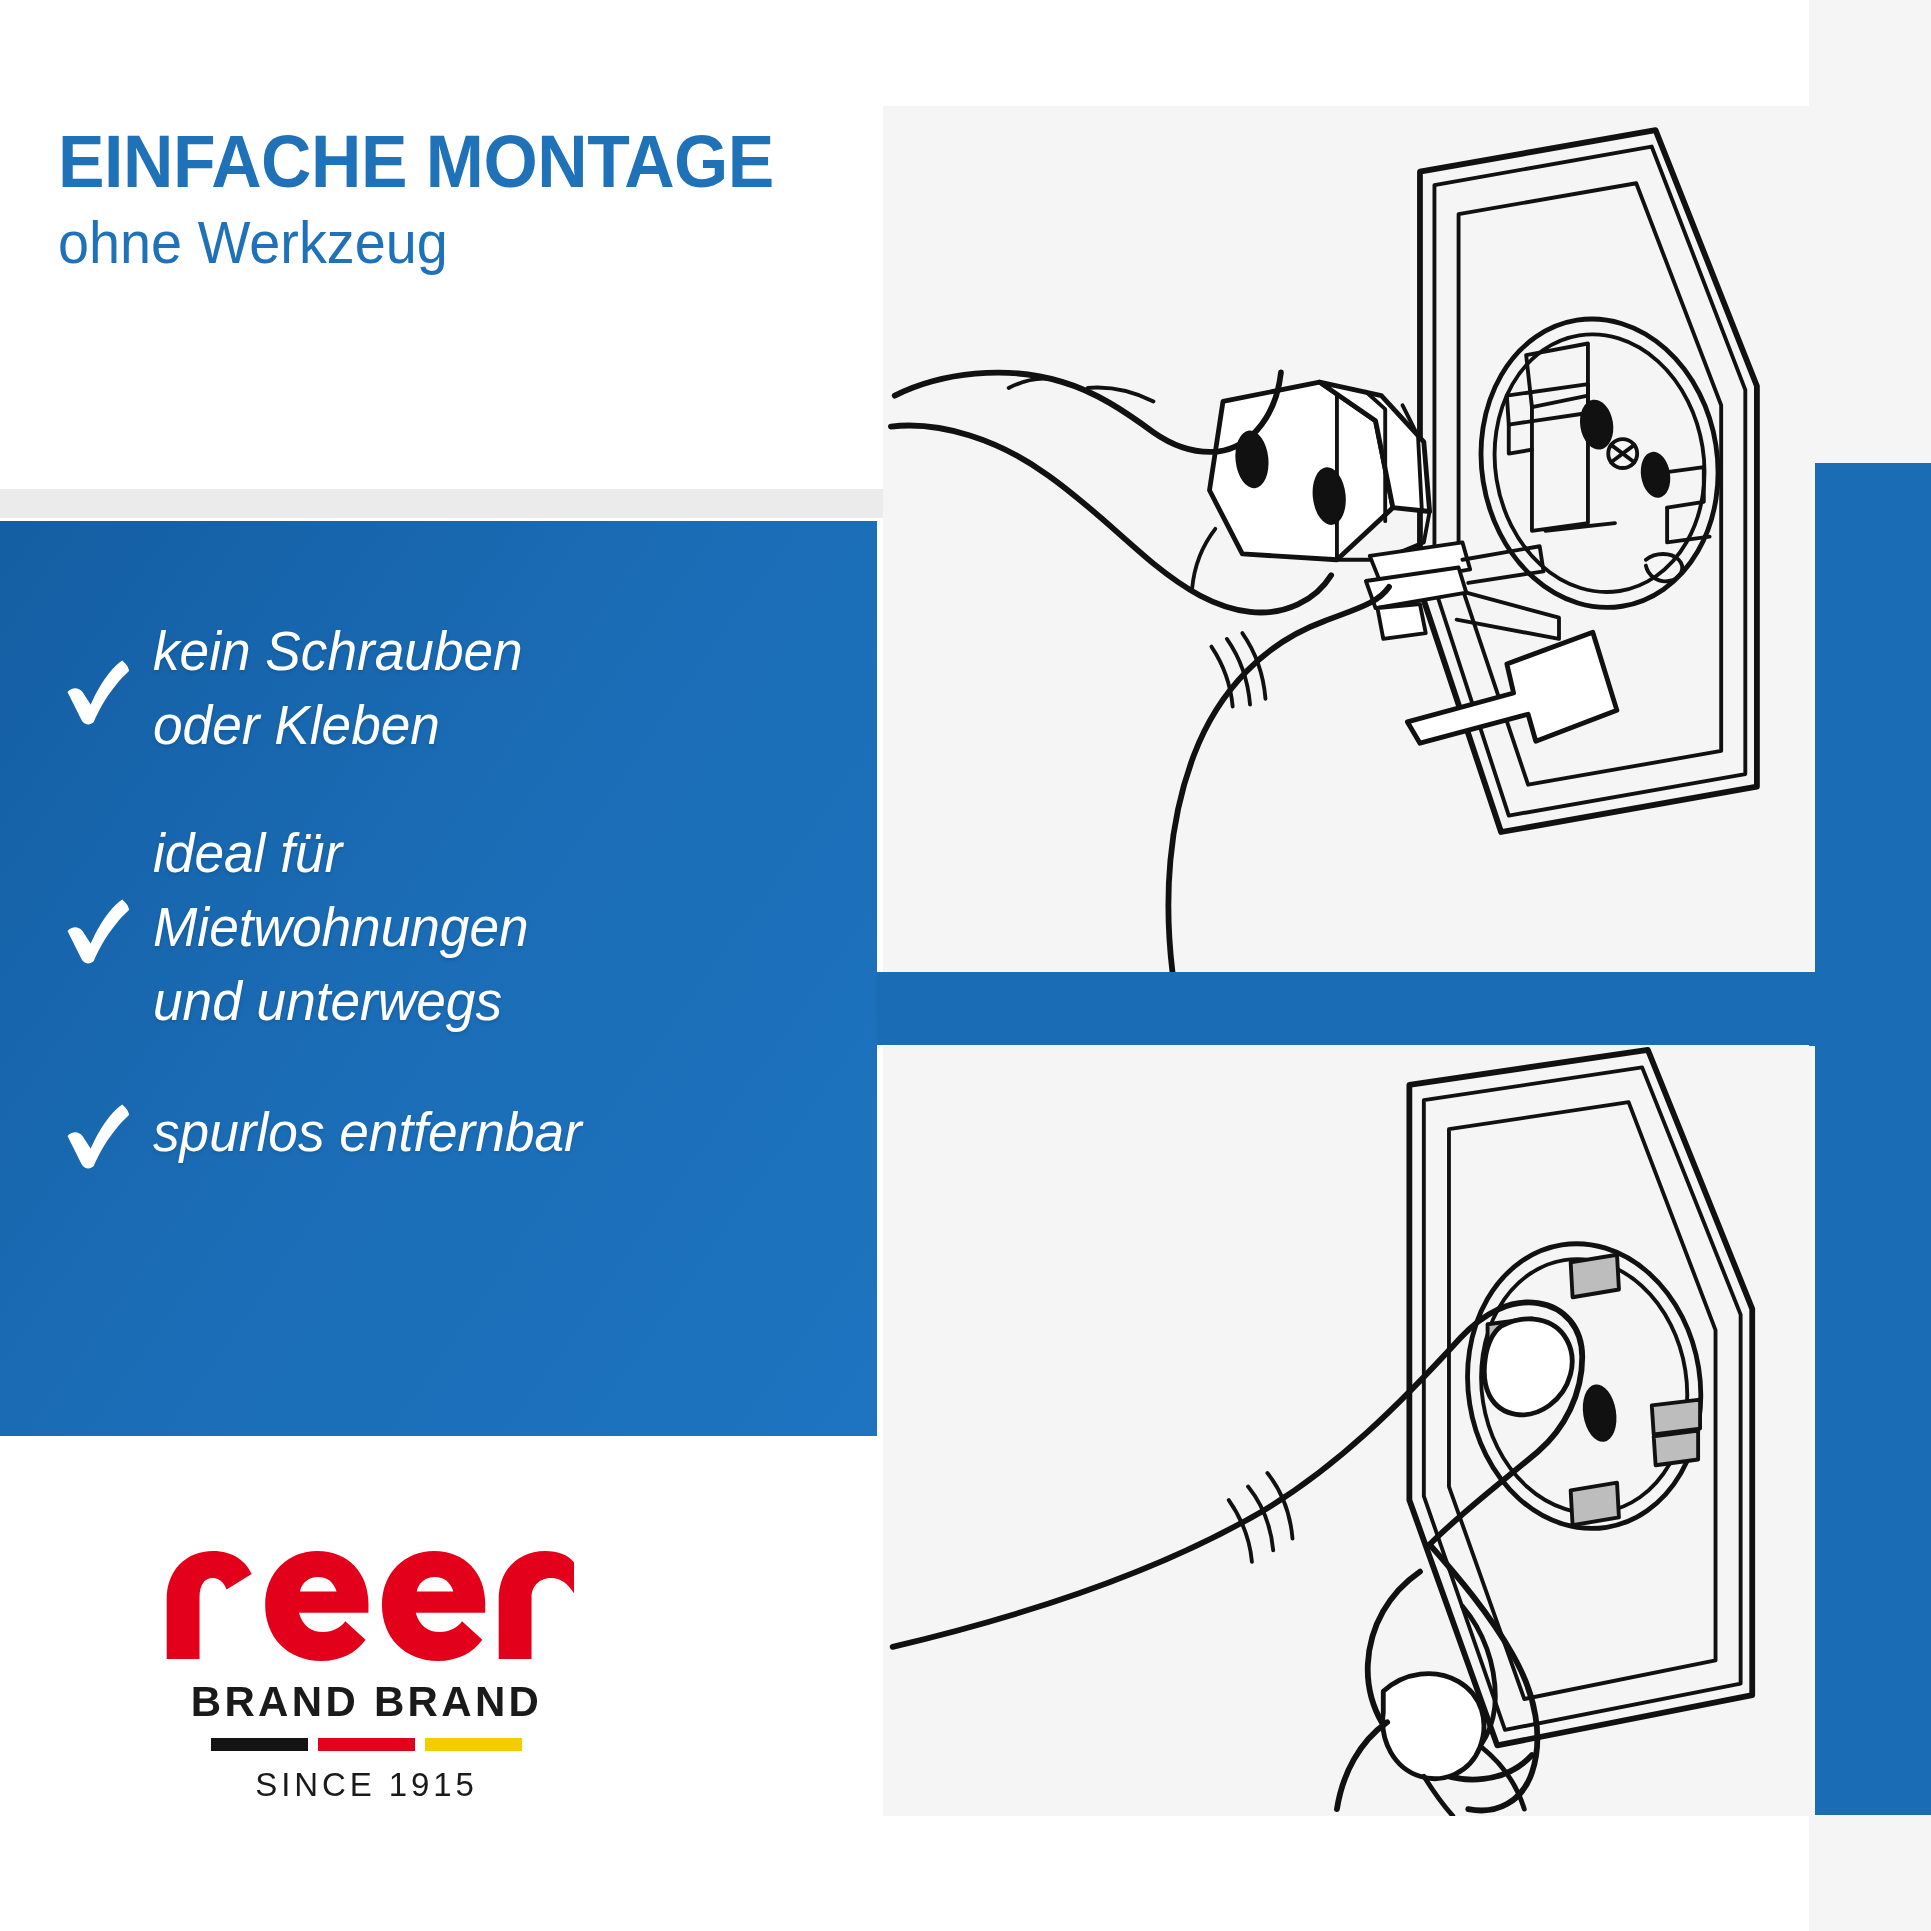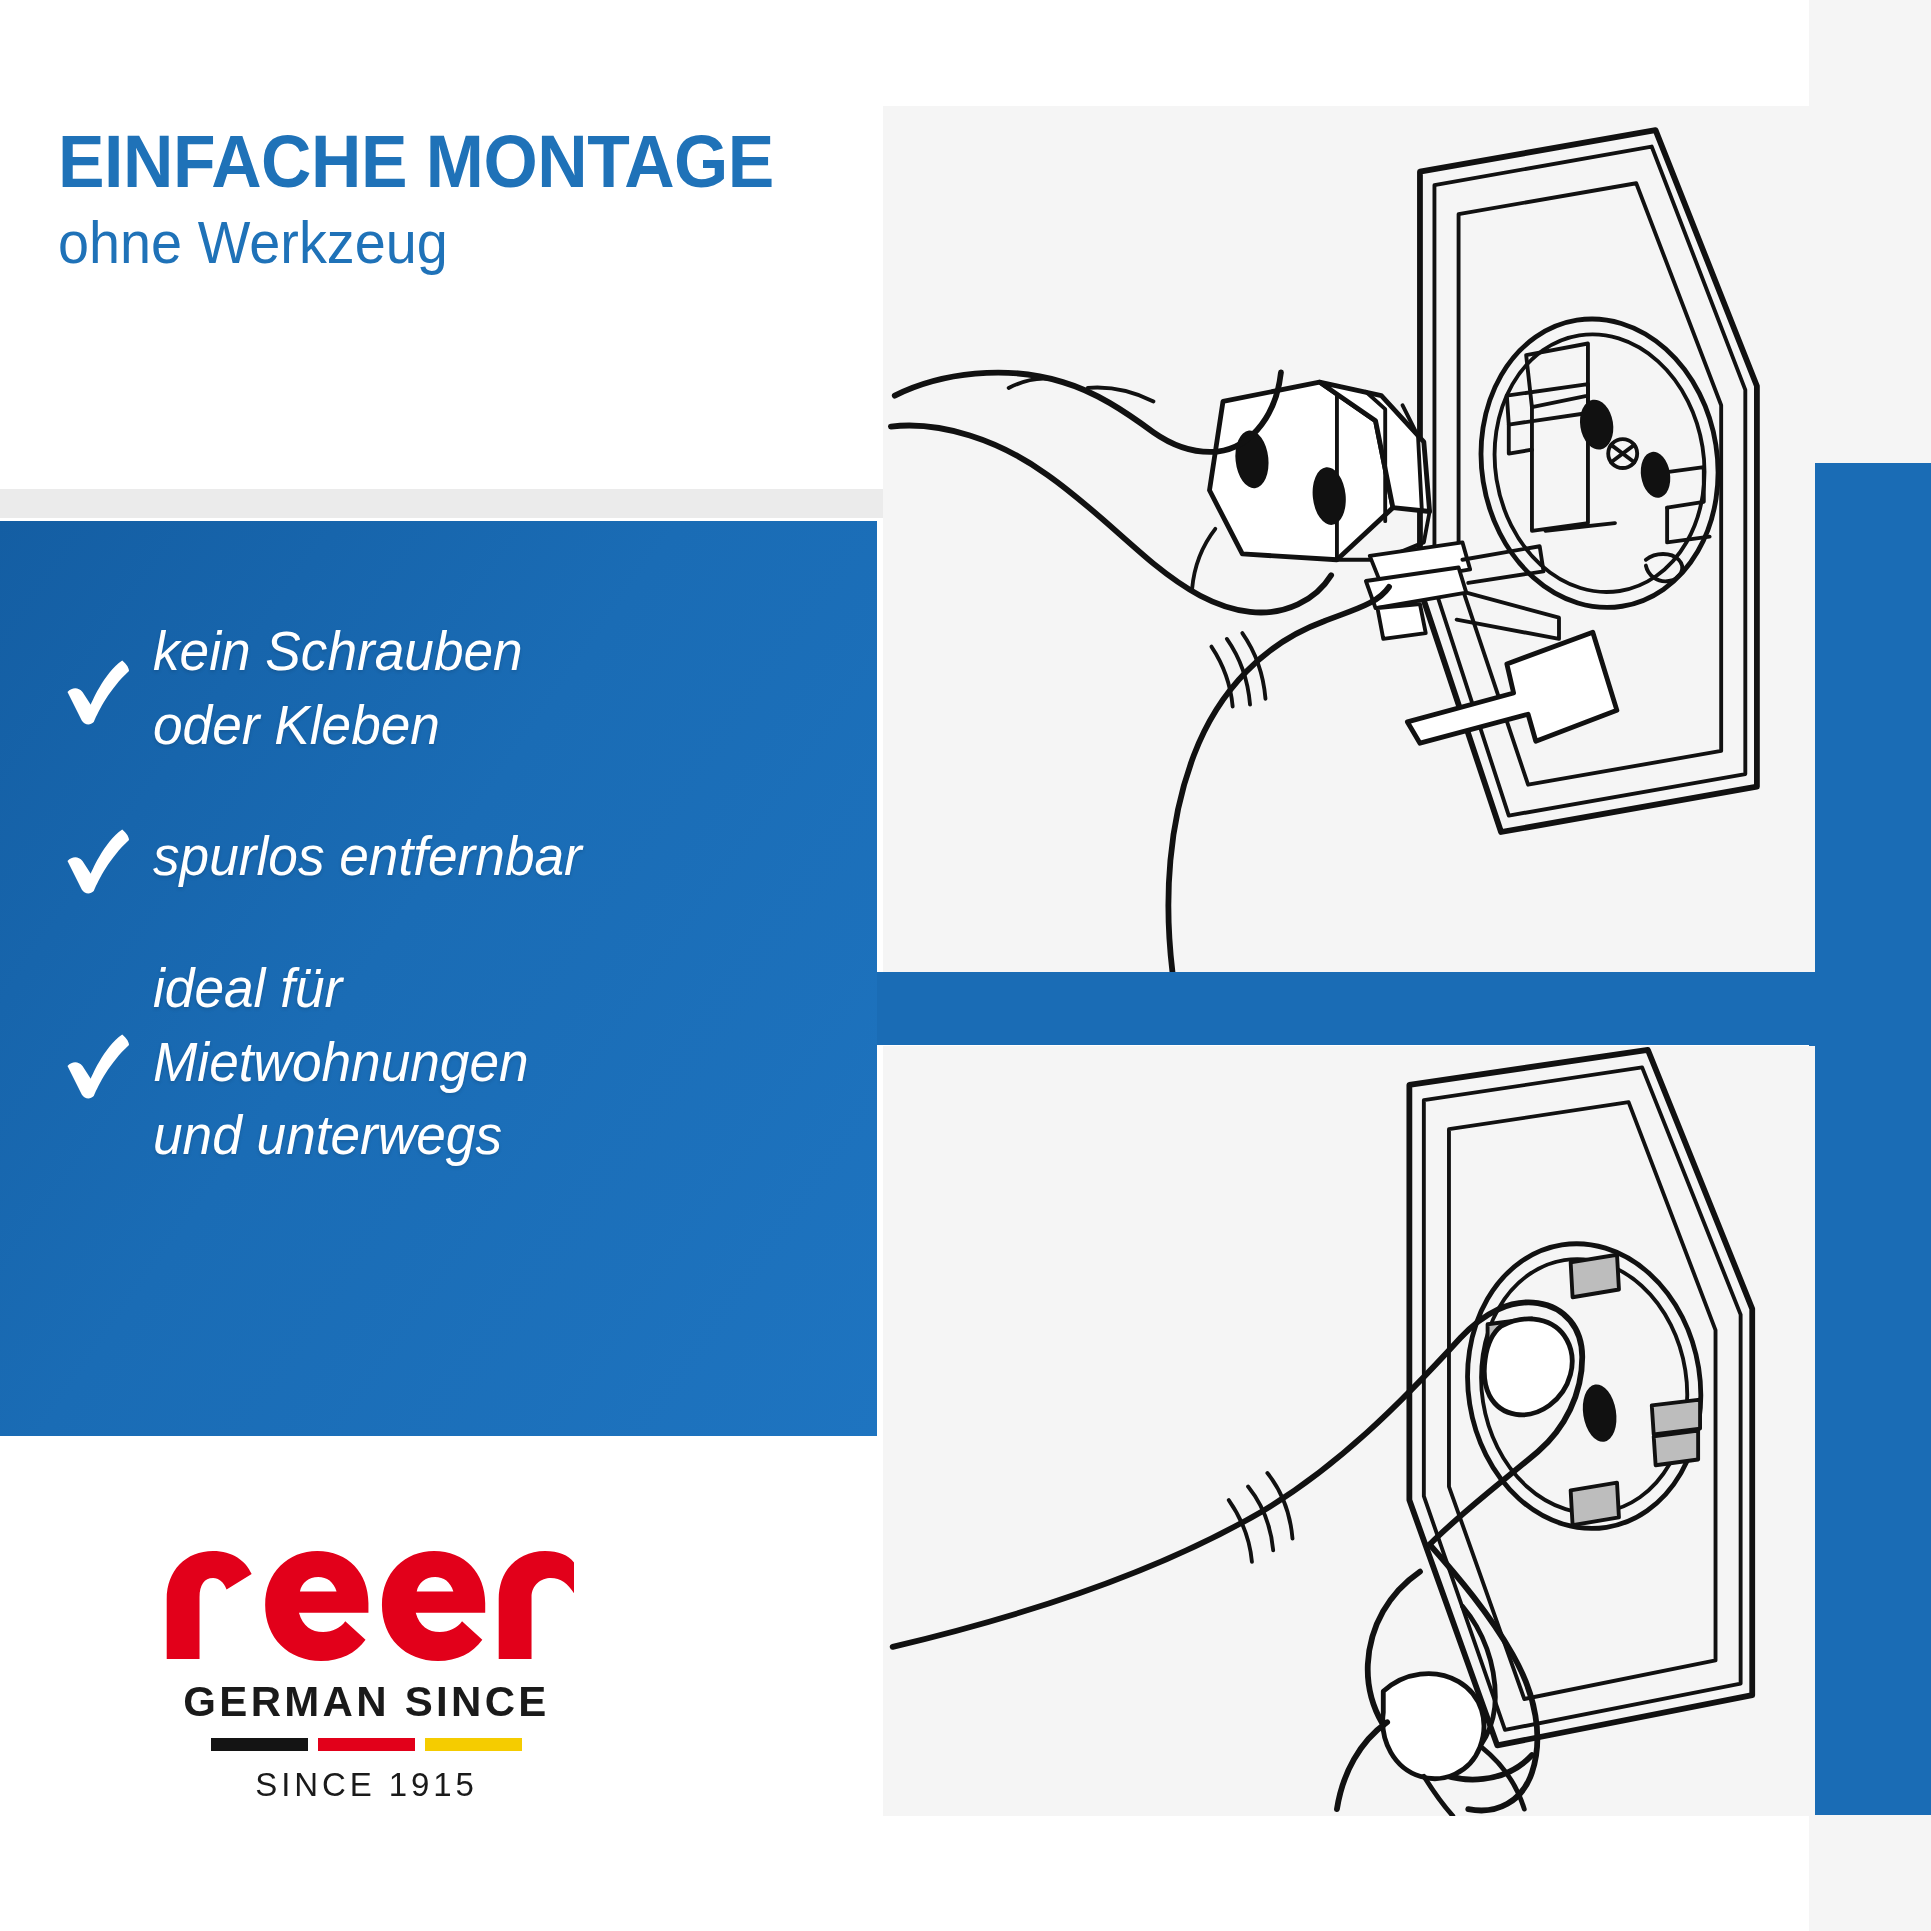--- a/index.html
+++ b/index.html
@@ -115,32 +115,32 @@
       <div class="bullet-text">kein Schrauben
 oder Kleben</div>
     </div>
 
     <div class="bullet-row">
       <div class="check-wrap">
         <svg viewBox="0 0 100 100" aria-hidden="true">
           <path d="M10 52 C16 46 24 45 30 52 L41 69 C41 69 58 27 83 10 C90 16 92 21 92 24 C66 48 52 76 45 92 C40 97 33 96 29 90 Z" fill="#ffffff"></path>
         </svg>
       </div>
-      <div class="bullet-text">spurlos entfernbar</div>
+      <div class="bullet-text">ideal für
+Mietwohnungen
+und unterwegs</div>
     </div>
 
     <div class="bullet-row">
       <div class="check-wrap">
         <svg viewBox="0 0 100 100" aria-hidden="true">
           <path d="M10 52 C16 46 24 45 30 52 L41 69 C41 69 58 27 83 10 C90 16 92 21 92 24 C66 48 52 76 45 92 C40 97 33 96 29 90 Z" fill="#ffffff"></path>
         </svg>
       </div>
-      <div class="bullet-text">ideal für
-Mietwohnungen
-und unterwegs</div>
+      <div class="bullet-text">spurlos entfernbar</div>
     </div>
 
   </div>
 
   <div class="logo">
     <span class="logo-word">
       <svg viewBox="0 0 430 120" aria-hidden="true">
         <g fill="#e2001a">
 
           <path d="M8 118 L8 56 C8 26 28 6 56 6 C76 6 90 16 96 30 L70 46 C67 38 62 34 56 34 C47 34 42 41 42 54 L42 118 Z"></path>
@@ -148,21 +148,21 @@
           <path d="M110 62 C110 28 134 6 164 6 C196 6 217 29 217 60 L217 70 L145 70 C149 84 158 90 170 90 C180 90 188 86 193 79 L214 98 C204 112 188 120 168 120 C134 120 110 96 110 62 Z
                    M146 48 L184 48 C181 38 174 33 165 33 C155 33 148 39 146 48 Z"></path>
 
           <path d="M231 62 C231 28 255 6 285 6 C317 6 338 29 338 60 L338 70 L266 70 C270 84 279 90 291 90 C301 90 309 86 314 79 L335 98 C325 112 309 120 289 120 C255 120 231 96 231 62 Z
                    M267 48 L305 48 C302 38 295 33 286 33 C276 33 269 39 267 48 Z"></path>
 
           <path d="M352 118 L352 56 C352 26 372 6 400 6 C414 6 424 10 430 18 L430 50 C424 40 416 34 406 34 C396 34 386 41 386 54 L386 118 Z"></path>
         </g>
       </svg>
     </span>
-    <div class="logo-brand">GERMAN SINCE</div>
+    <div class="logo-brand">BRAND BRAND</div>
     <div class="flag-bars">
       <span class="flag-k"></span>
       <span class="flag-r"></span>
       <span class="flag-g"></span>
     </div>
     <div class="logo-since">SINCE 1915</div>
   </div>
 
   <div class="panel panel-top">
     <svg viewBox="0 0 965 897" aria-hidden="true">

